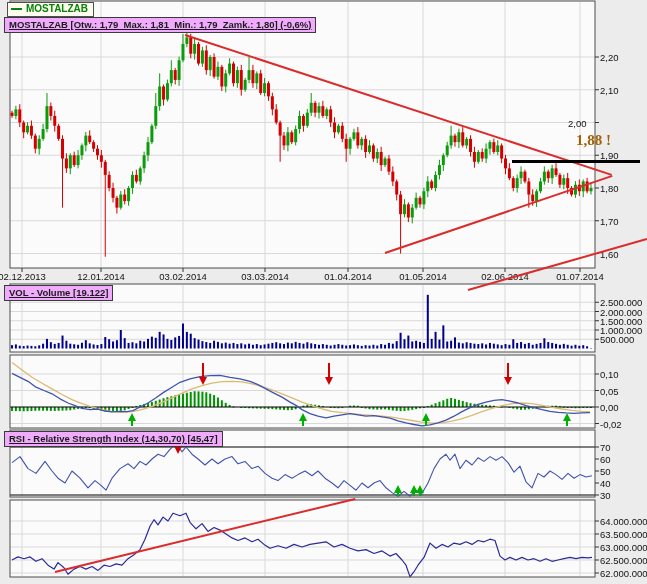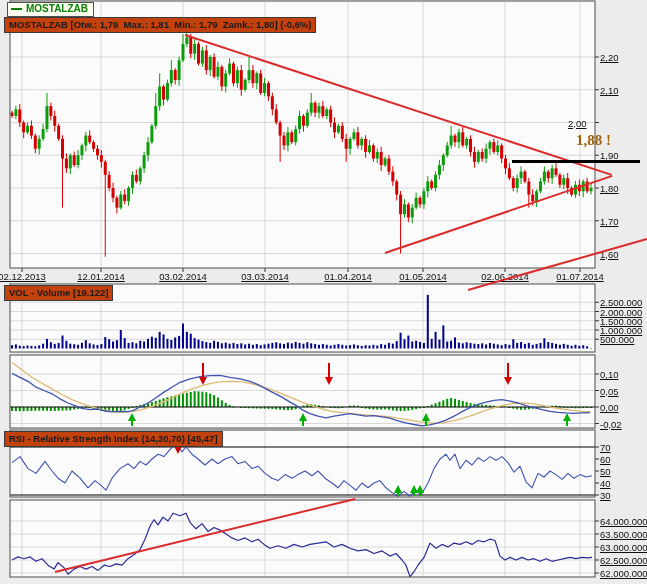--- a/index.html
+++ b/index.html
@@ -1,36 +1,36 @@
 <!DOCTYPE html>
 <html><head>
 <meta charset="utf-8">
 <title>MOSTALZAB</title>
 <style>
   html,body{margin:0;padding:0;background:#ECECEC;}
   #app{position:relative;width:647px;height:584px;background:#ECECEC;overflow:hidden;
        font-family:"Liberation Sans",sans-serif;outline:1px solid #B5B5B5;}
   #chart-canvas{position:absolute;left:0;top:0;z-index:1;}
-  .labelbox{position:absolute;background:#c2410c;border:1px solid #3A3A3A;
+  .labelbox{position:absolute;background:#f0abfc;border:1px solid #3A3A3A;
        font:bold 9.5px "Liberation Sans",sans-serif;color:#1A1A1A;
-       padding:1px 4px 2px 4px;white-space:pre;z-index:3;line-height:11px;}
+       padding:1px 4px 2px 4px;white-space:pre;z-index:3;line-height:11px;text-decoration:underline;}
   .legendbox{position:absolute;left:7px;top:2px;background:#FCFCEF;border:1px solid #4F4F4F;
        font:bold 10px "Liberation Sans",sans-serif;color:#0A800A;padding:0 5px 1px 3px;
        z-index:3;line-height:12px;}
   .legendbox .dash{display:inline-block;width:11px;height:2px;background:#0A800A;
        vertical-align:2px;margin-right:4px;}
   #info-label{left:4px;top:17px;}
   #vol-label{left:4px;top:285px;}
   #macd-label{left:4px;top:356px;}
   #rsi-label{left:4px;top:431px;}
   #ad-label{left:4px;top:501px;}
   #alert-text{position:absolute;left:545px;top:132px;width:66px;text-align:right;
        font:bold 15px "Liberation Serif",serif;color:#a16207;z-index:3;}
   .tick{position:absolute;font:9.5px "Liberation Sans",sans-serif;color:#111;
-       white-space:nowrap;z-index:2;text-decoration:underline;}
+       white-space:nowrap;z-index:2;}
   .dtick{transform:translateX(-50%);}
   .tline{position:absolute;transform-origin:0 50%;z-index:4;}
 </style>
 </head>
 <body>
 
 <div id="app">
   <svg id="chart-canvas" width="647" height="584" viewBox="0 0 647 584">
       <rect x="10" y="1" width="585" height="267" fill="#FBFBFB"></rect>
       <rect x="10" y="284" width="585" height="68" fill="#FBFBFB"></rect>

